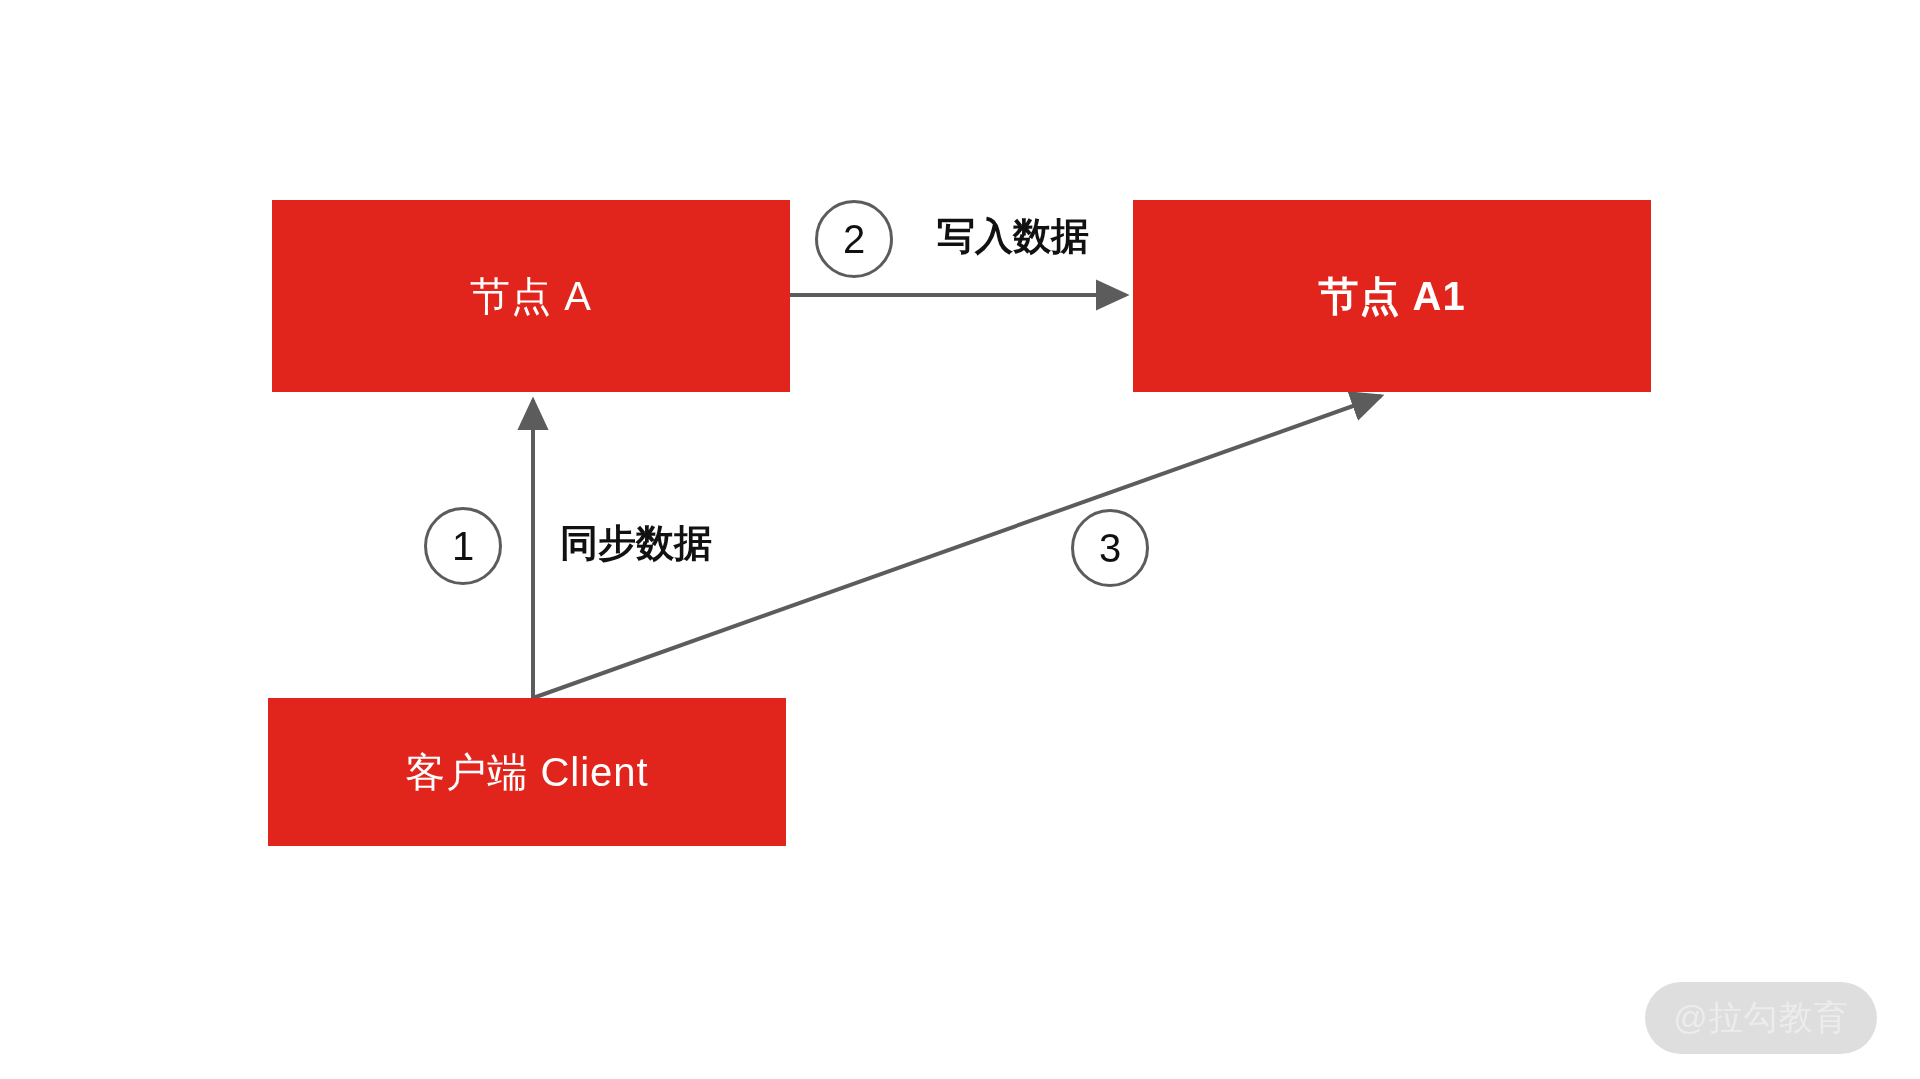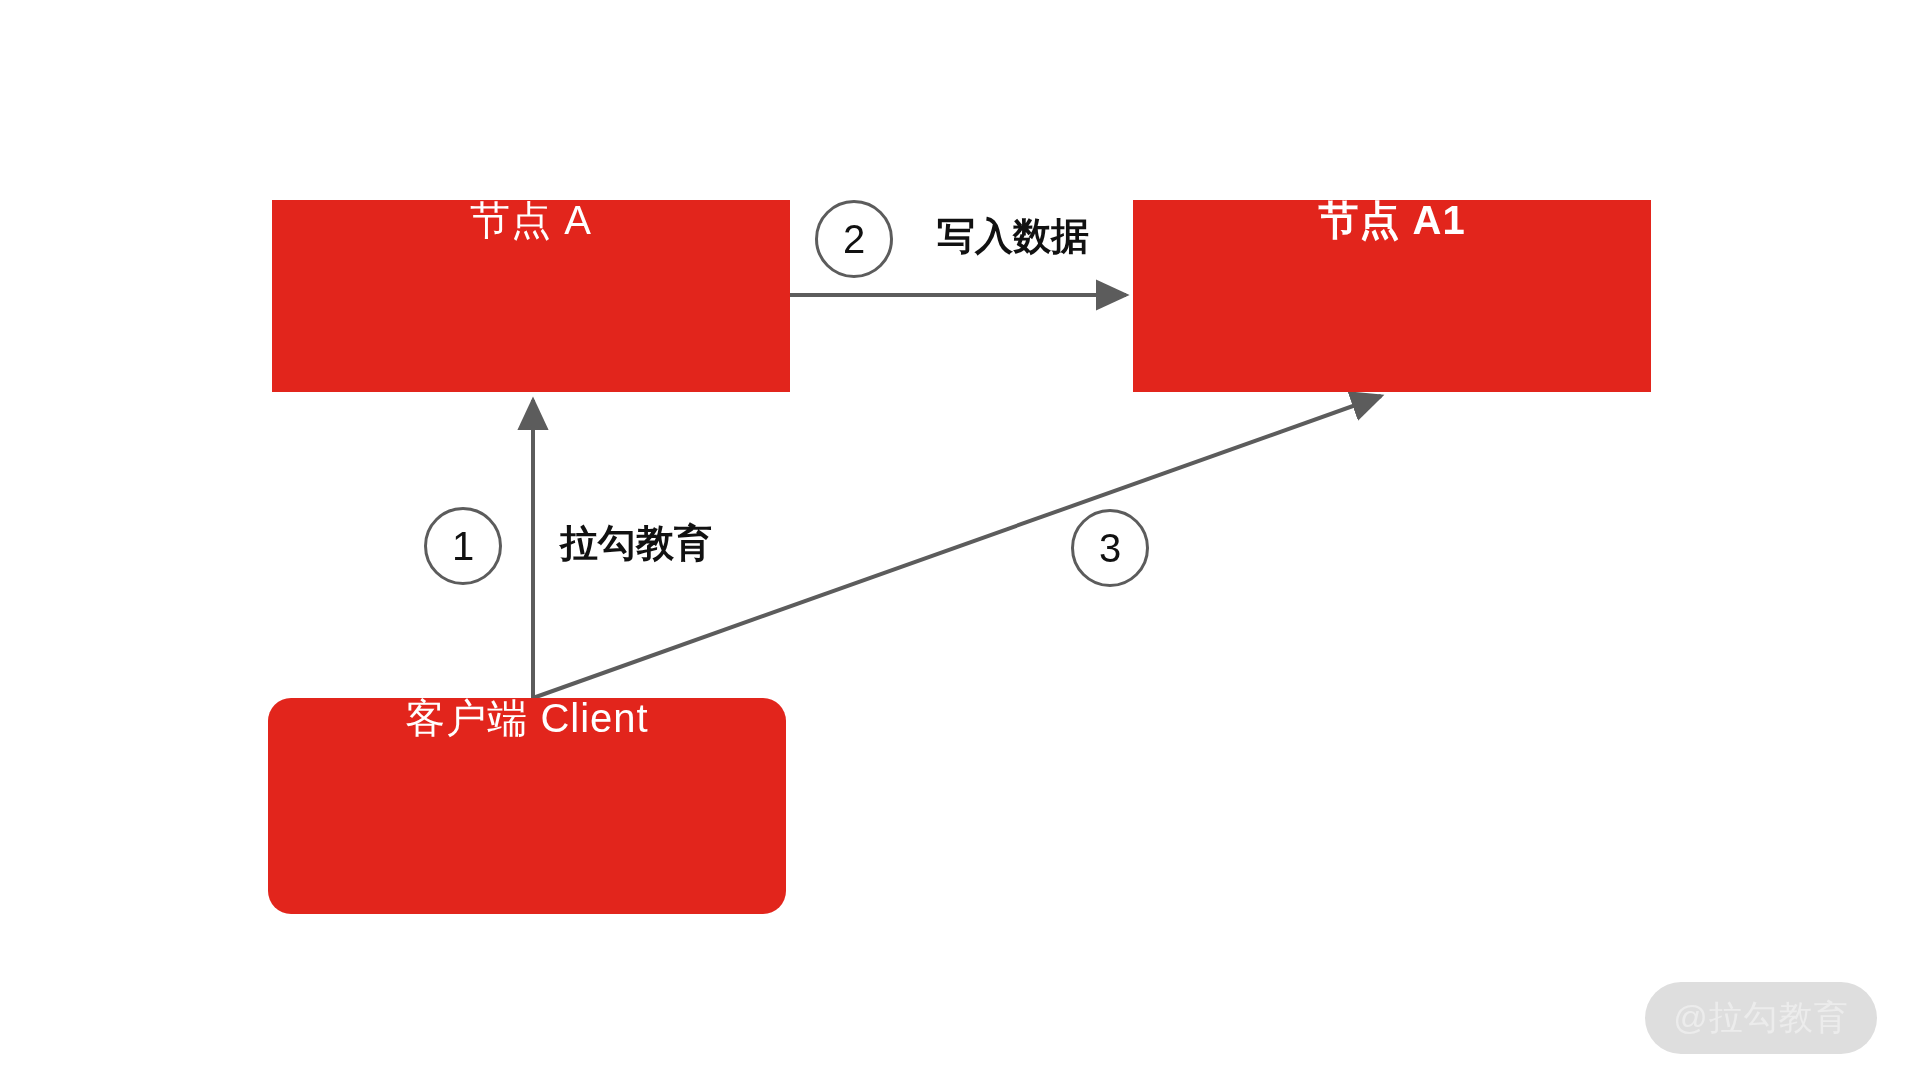--- a/index.html
+++ b/index.html
@@ -17,32 +17,32 @@
     height: 1079px;
     background: #ffffff;
     overflow: hidden;
   }
 
   
   .node-box {
     position: absolute;
     background: #E2251C;
     display: flex;
-    align-items: flex-start;
+    align-items: center;
     justify-content: center;
     color: #ffffff;
     font-size: 40px;
     font-weight: 400;
     letter-spacing: 1px;
     line-height: 1;
     user-select: none;
   }
   #node-a      { left: 272px;  top: 200px; width: 518px; height: 192px; }
   #node-a1     { left: 1133px; top: 200px; width: 518px; height: 192px; font-weight: bold; }
-  #node-client { left: 268px;  top: 698px; width: 518px; height: 216px; border-radius: 23px; }
+  #node-client { left: 268px;  top: 698px; width: 518px; height: 148px; }
 
   #node-client .node-label { font-size: 40px; }
 
   
   #connectors {
     position: absolute;
     left: 0;
     top: 0;
     width: 1920px;
     height: 1079px;
@@ -135,20 +135,20 @@
   <div class="step-circle" id="step-1">
     <span>1</span>
   </div>
   <div class="step-circle" id="step-2">
     <span>2</span>
   </div>
   <div class="step-circle" id="step-3">
     <span>3</span>
   </div>
 
-  <div class="edge-label" id="label-write">拉勾教育</div>
+  <div class="edge-label" id="label-write">同步数据</div>
   <div class="edge-label" id="label-sync">写入数据</div>
 
   <div id="watermark">
     <span>@拉勾教育</span>
   </div>
 
 </div>
 
 </body></html>

